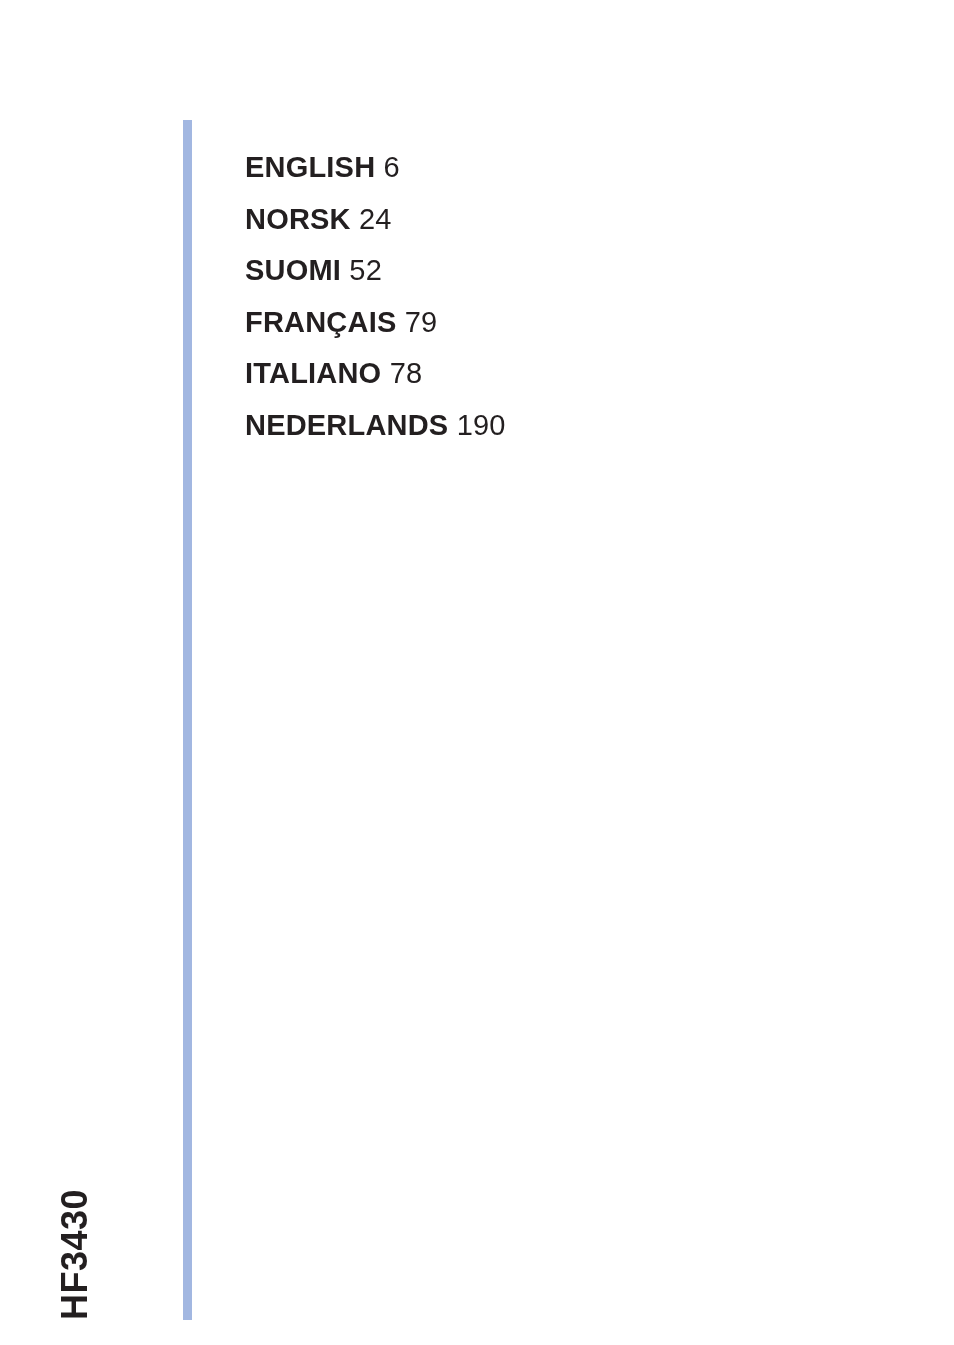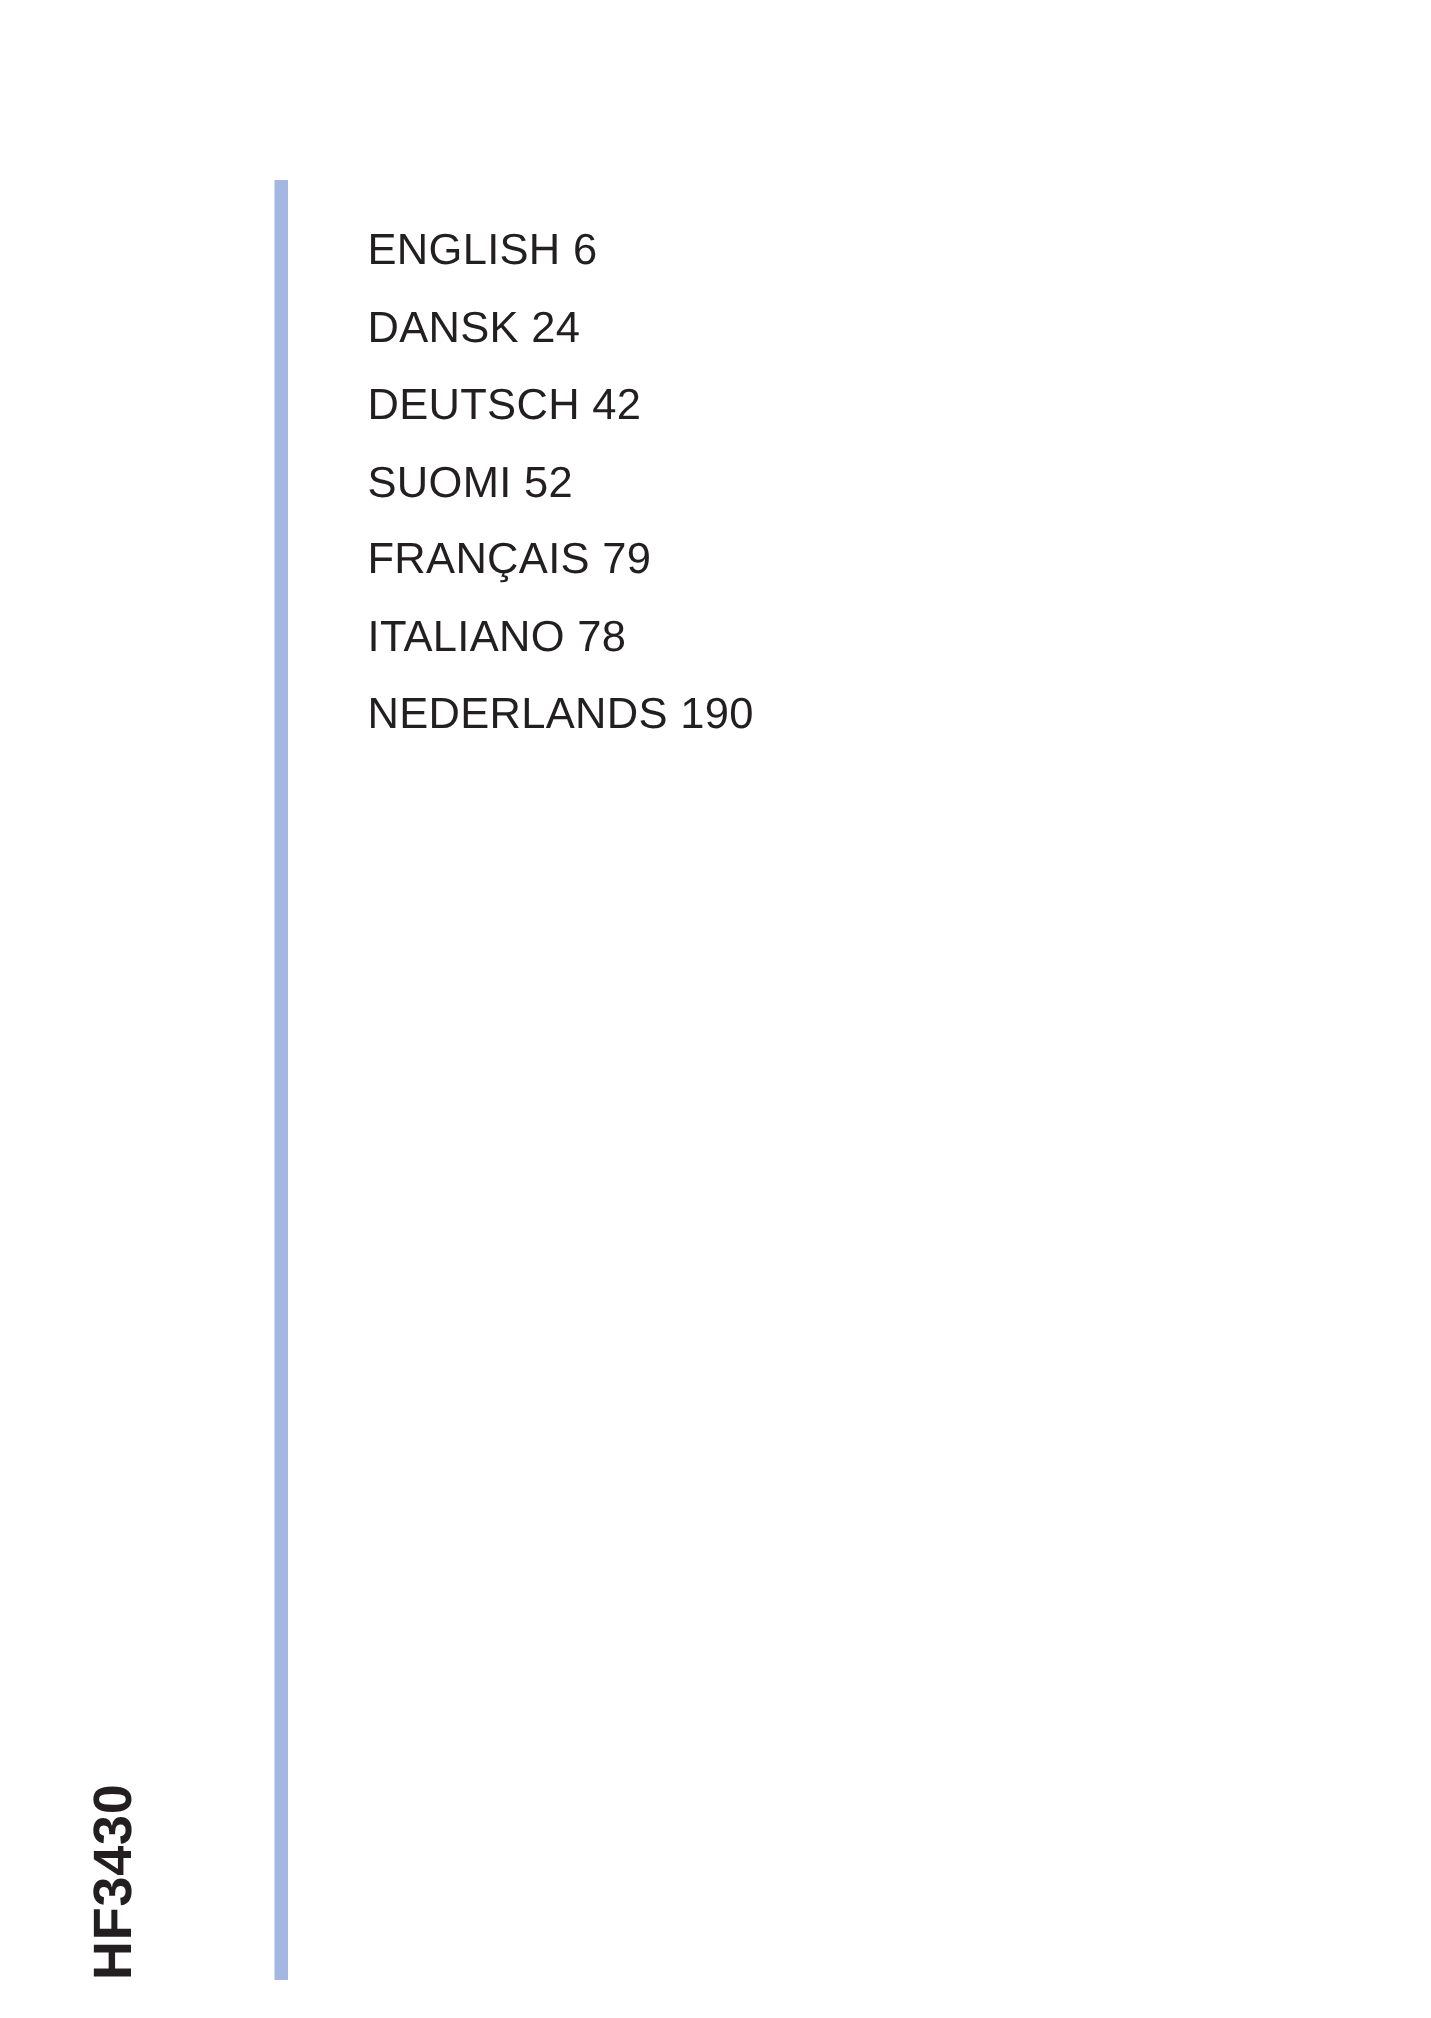--- a/index.html
+++ b/index.html
@@ -28,21 +28,21 @@
     position: absolute;
     left: 245px;
     top: 142px;
   }
   .toc-entry {
     font-size: 29px;
     line-height: 51.5px;
     letter-spacing: 0.2px;
   }
   .toc-entry .lang {
-    font-weight: 400;
+    font-weight: 700;
   }
   .toc-entry .page-num {
     font-weight: 400;
   }
   .model {
     position: absolute;
     left: 96px;
     bottom: 25px;
     transform: rotate(-90deg);
     transform-origin: left bottom;
@@ -57,26 +57,22 @@
 
 <div class="page">
   <div class="vrule"></div>
 
   <div class="toc">
     <div class="toc-entry">
       <span class="lang">ENGLISH</span>
       <span class="page-num">6</span>
     </div>
     <div class="toc-entry">
-      <span class="lang">DANSK</span>
+      <span class="lang">NORSK</span>
       <span class="page-num">24</span>
-    </div>
-    <div class="toc-entry">
-      <span class="lang">DEUTSCH</span>
-      <span class="page-num">42</span>
     </div>
     <div class="toc-entry">
       <span class="lang">SUOMI</span>
       <span class="page-num">52</span>
     </div>
     <div class="toc-entry">
       <span class="lang">FRANÇAIS</span>
       <span class="page-num">79</span>
     </div>
     <div class="toc-entry">

